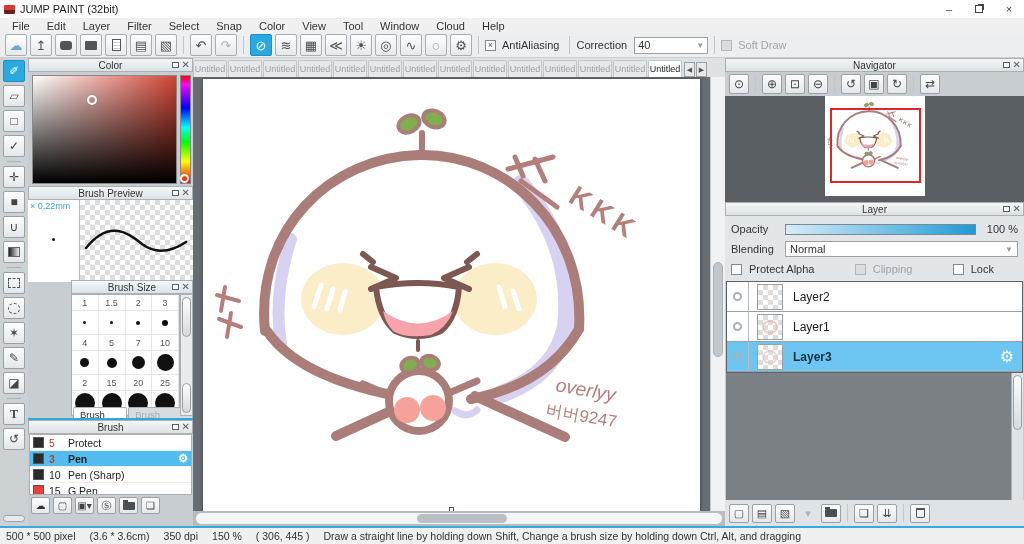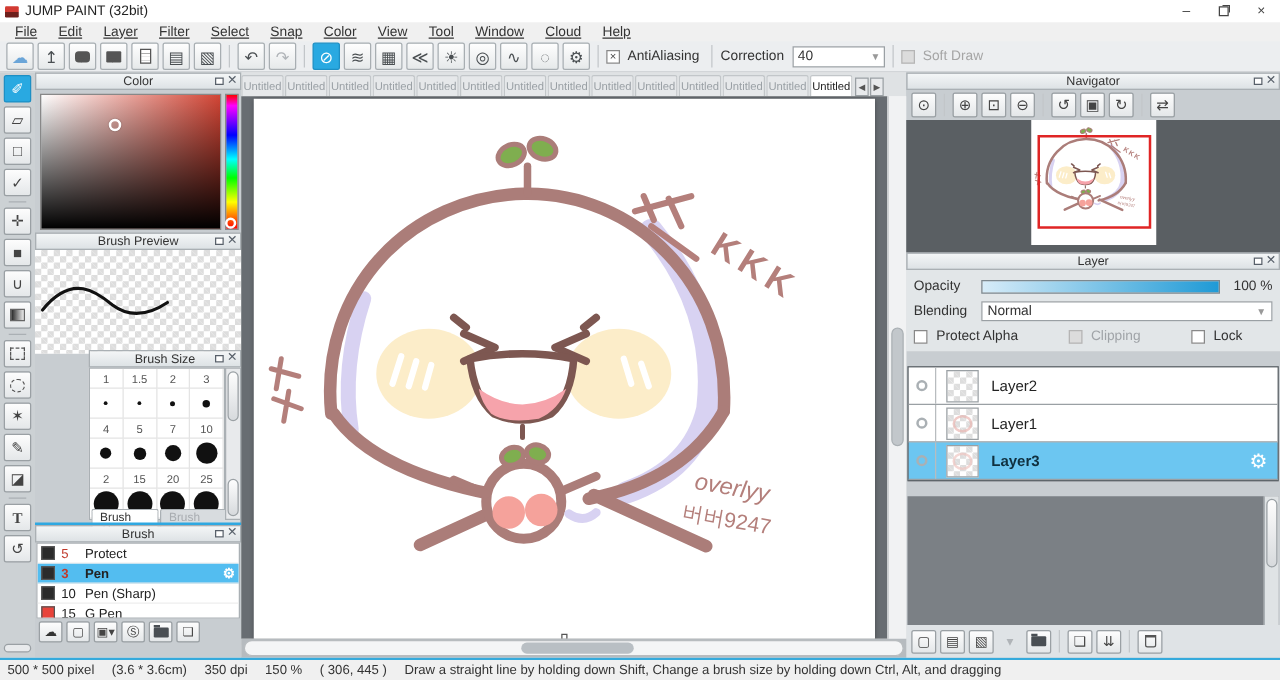--- a/index.html
+++ b/index.html
@@ -7,21 +7,21 @@
   body{display:flex;flex-direction:column;}
   
   .titlebar{height:18px;background:#fff;display:flex;align-items:center;padding-left:4px;font-size:11px;color:#222;flex:0 0 18px;}
   .appicon{width:11px;height:9px;background:linear-gradient(#d23a32 55%,#6e1f1c 55%);margin-right:5px;border-radius:1px;}
   .t-title{flex:1;}
   .wctrl{display:flex;height:100%;}
   .wbtn{width:30px;display:flex;align-items:center;justify-content:center;font-size:11px;color:#444;}
   .wrestore{width:8px;height:8px;border:1px solid #444;box-shadow:2px -2px 0 -1px #444;}
   
   .menubar{height:15px;background:#f0f0f0;display:flex;align-items:center;gap:1px;padding-left:4px;font-size:11px;color:#333;flex:0 0 15px;}
-  .menu-item{padding:0 8px;text-decoration:underline;}
+  .menu-item{padding:0 8px;}
   
   .toolbar{height:25px;background:#eceef0;border-bottom:1px solid #c9cdd0;display:flex;align-items:center;gap:3px;padding-left:5px;flex:0 0 25px;}
   .tbtn{width:22px;height:22px;border:1px solid #a8aeb2;border-radius:2px;background:linear-gradient(#fefefe,#e6e9ea);display:flex;align-items:center;justify-content:center;font-size:13px;color:#4a4f52;}
   .tbtn.blue{background:#29a9e1;border-color:#1d8fc4;color:#fff;}
   .tsep{width:1px;height:18px;background:#c2c6c9;margin:0 3px;}
   .chk{width:11px;height:11px;border:1px solid #888;background:#fff;font-size:9px;line-height:9px;text-align:center;color:#444;margin-right:3px;}
   .chk.dis{background:#dcdcdc;border-color:#b5b5b5;}
   .tb-label{font-size:11px;color:#333;margin-right:4px;}
   .tb-label.dis{color:#a5a5a5;}
   .dropdown{width:74px;height:17px;border:1px solid #9aa0a4;background:#fff;display:flex;align-items:center;font-size:11px;color:#333;padding:0 3px;}
@@ -120,21 +120,21 @@
   .ly-ctl{background:#e2e6e8;padding:3px 6px 2px 6px;font-size:11px;color:#333;}
   .ly-row{display:flex;align-items:center;height:20px;gap:6px;}
   .ly-lab{width:48px;}
   .op-track{flex:1;height:11px;border:1px solid #7d888e;background:linear-gradient(90deg,#d7ecf8,#1f9ad6);}
   .op-val{width:36px;text-align:right;}
   .bl-drop{flex:1;height:16px;border:1px solid #9aa0a4;background:#fff;display:flex;align-items:center;padding:0 4px;font-size:11px;}
   .bl-drop .arrow{margin-left:auto;color:#999;font-size:8px;}
   .ck-row{display:flex;align-items:center;height:20px;}
   .ck{display:flex;align-items:center;gap:4px;}
   .ck .lab.dis{color:#a0a4a8;}
-  .ly-list{background:#83888c;border:1px solid #5f666b;margin:12px 1px;}
+  .ly-list{background:#83888c;border:1px solid #5f666b;margin:0 1px;}
   .lrow{height:30px;background:#fff;border-bottom:1px solid #9aa0a4;display:flex;align-items:center;position:relative;}
   .eye-cell{width:22px;height:100%;border-right:1px solid #b8bcbf;display:flex;align-items:center;justify-content:center;}
   .eye{width:9px;height:9px;border:2px solid #aab0b4;border-radius:50%;}
   .lthumb{width:26px;height:26px;border:1px solid #9aa0a4;margin:0 10px 0 8px;position:relative;overflow:hidden;}
   .scribble{position:absolute;left:4px;top:5px;width:16px;height:14px;border:2px solid #eab6b2;border-radius:50%;opacity:.7;}
   .lname{font-size:12px;color:#222;}
   .lrow.sel{background:#6cc6f1;}
   .lrow.sel .lname{font-weight:bold;color:#10303f;}
   .lgear{position:absolute;right:8px;color:#fff;font-size:16px;}
   .ly-fill{flex:1;background:#7b8085;margin:0 1px;position:relative;}
@@ -364,20 +364,24 @@
 
     <div class="p-preview">
       <div class="phead">
         <span class="pt">Brush Preview</span>
         <span class="picons">
             <span class="popout"></span>
             <span class="pclose">✕</span>
           </span>
       </div>
       <div class="bp-body">
+        <div class="bp-left">
+          <span class="bp-size">× 0.22mm</span>
+          <span class="bp-dot"></span>
+        </div>
         <div class="bp-right checker">
           <svg width="112" height="78" viewBox="0 0 112 78">
               <path d="M6 48 C 30 18 50 34 62 44 C 78 56 94 50 106 42" fill="none" stroke="#111" stroke-width="2.5" stroke-linecap="round"></path>
             </svg>
         </div>
       </div>
     </div>
 
     <div class="p-bsize">
       <div class="phead">

